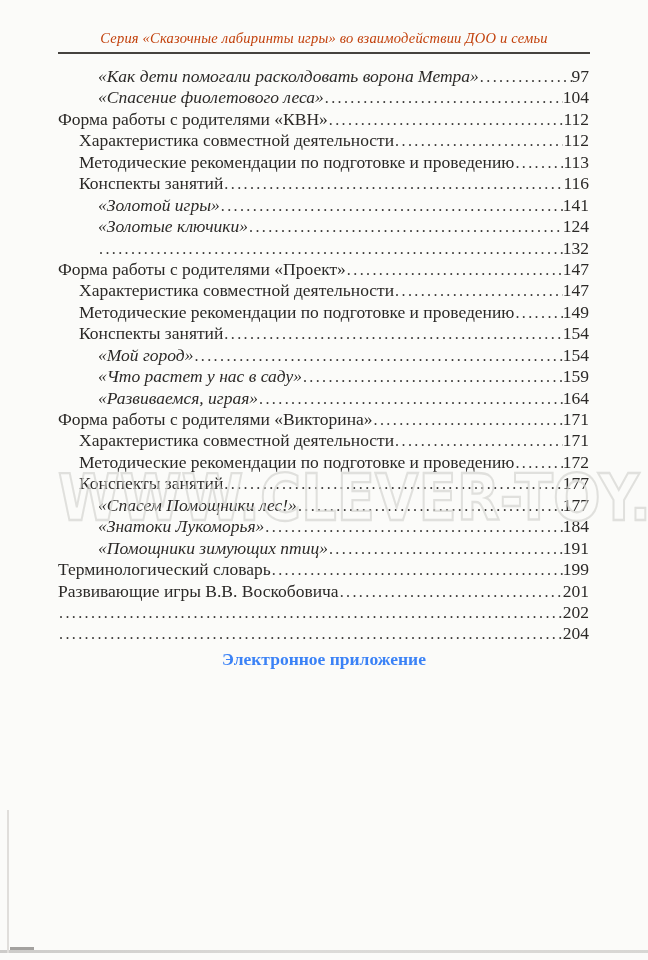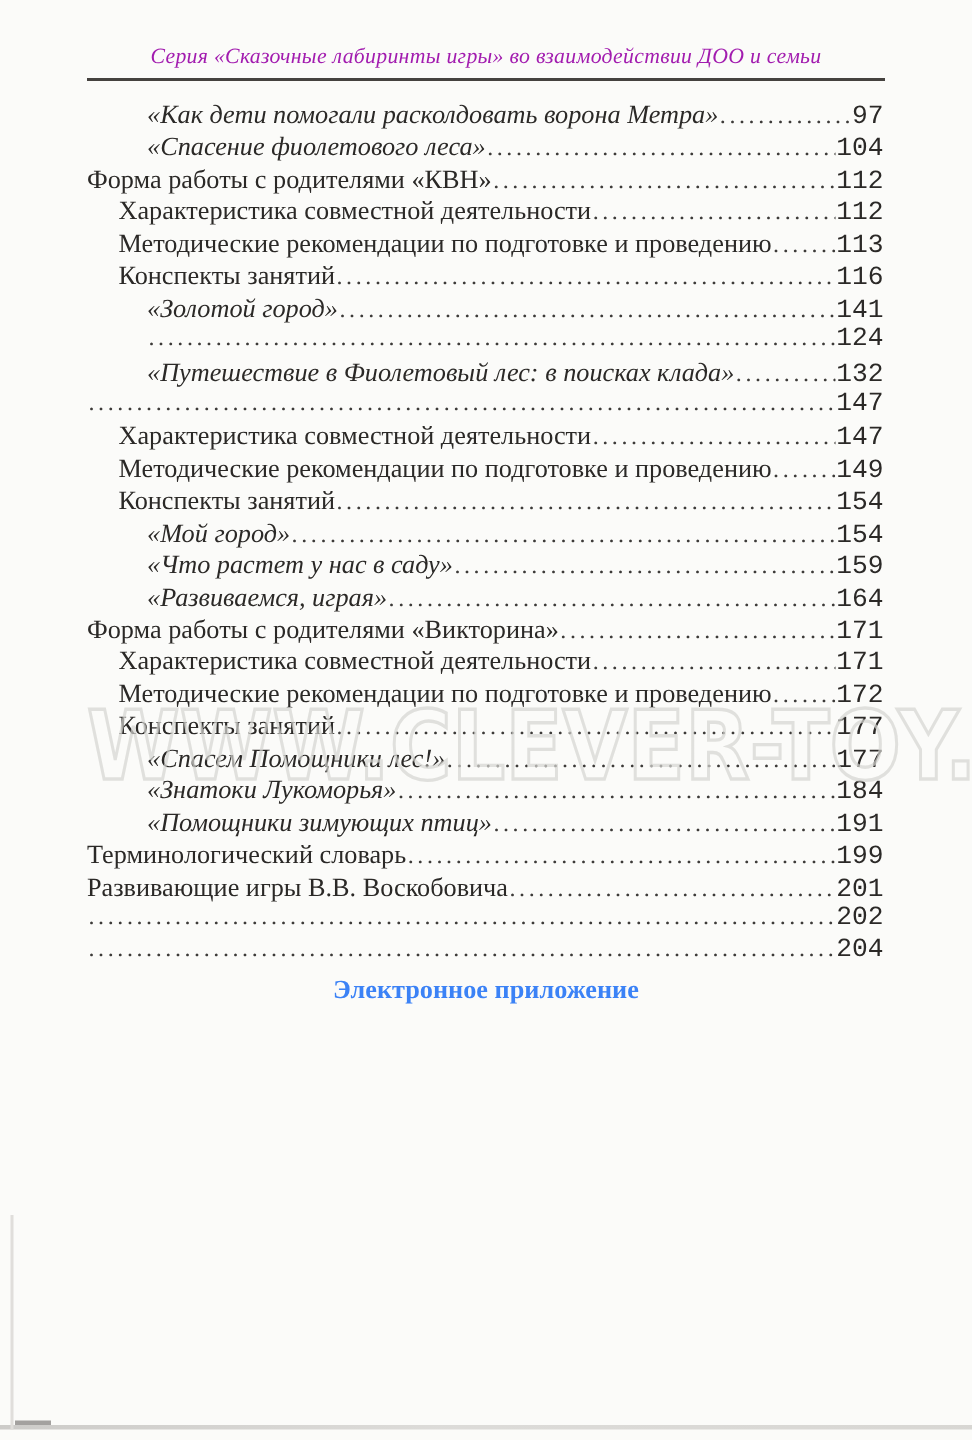--- a/index.html
+++ b/index.html
@@ -10,21 +10,21 @@
     position: relative;
     font-family: "Liberation Serif", serif;
     color: #2b2927;
   }
   .page-header {
     position: absolute; top: 30px; left: 58px; width: 532px;
     text-align: center;
     font-style: italic;
     font-size: 14.5px;
     letter-spacing: 0.2px;
-    color: #a21caf;
+    color: #c2410c;
   }
   .header-rule {
     position: absolute; top: 52px; left: 58px; width: 532px; height: 2px;
     background: #45423f;
   }
   .toc {
     position: absolute; top: 66px; left: 58px; width: 531px;
   }
   .toc-row {
     display: flex; align-items: baseline;
@@ -39,21 +39,21 @@
   .toc-label { flex: 0 0 auto; }
   .toc-dots {
     flex: 1 1 auto;
     overflow: hidden;
     letter-spacing: 2.4px;
     padding: 0 2px 0 1px;
     color: #3c3a38;
     font-style: normal;
     font-size: 16px;
   }
-  .toc-page { flex: 0 0 auto; font-family: Liberation Mono, monospace; }
+  .toc-page { flex: 0 0 auto; }
   .footer-heading {
     position: absolute; top: 649px; left: 58px; width: 532px;
     text-align: center;
     font-weight: bold;
     font-size: 17.5px;
     color: #3b82f6;
   }
   .watermark {
     position: absolute; top: 461px; left: 58px;
     font-family: "DejaVu Sans", sans-serif;
@@ -120,37 +120,38 @@
     <span class="toc-page">113</span>
   </div>
 
   <div class="toc-row lvl1">
     <span class="toc-label">Конспекты занятий</span>
     <span class="toc-dots">................................................................................................................................................................</span>
     <span class="toc-page">116</span>
   </div>
 
   <div class="toc-row lvl2 it">
-    <span class="toc-label">«Золотой город»</span>
+    <span class="toc-label">«Золотой игры»</span>
     <span class="toc-dots">................................................................................................................................................................</span>
     <span class="toc-page">141</span>
   </div>
 
   <div class="toc-row lvl2 it">
+    <span class="toc-label">«Золотые ключики»</span>
     <span class="toc-dots">................................................................................................................................................................</span>
     <span class="toc-page">124</span>
   </div>
 
   <div class="toc-row lvl2 it">
-    <span class="toc-label">«Путешествие в Фиолетовый лес: в поисках клада»</span>
     <span class="toc-dots">................................................................................................................................................................</span>
     <span class="toc-page">132</span>
   </div>
 
   <div class="toc-row lvl0">
+    <span class="toc-label">Форма работы с родителями «Проект»</span>
     <span class="toc-dots">................................................................................................................................................................</span>
     <span class="toc-page">147</span>
   </div>
 
   <div class="toc-row lvl1">
     <span class="toc-label">Характеристика совместной деятельности</span>
     <span class="toc-dots">................................................................................................................................................................</span>
     <span class="toc-page">147</span>
   </div>
 

